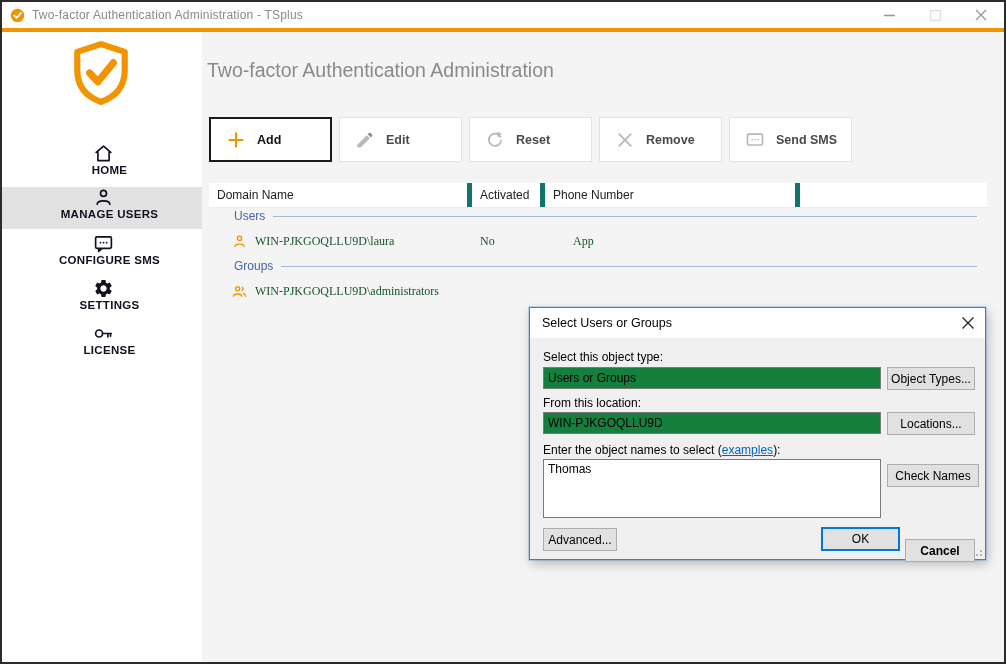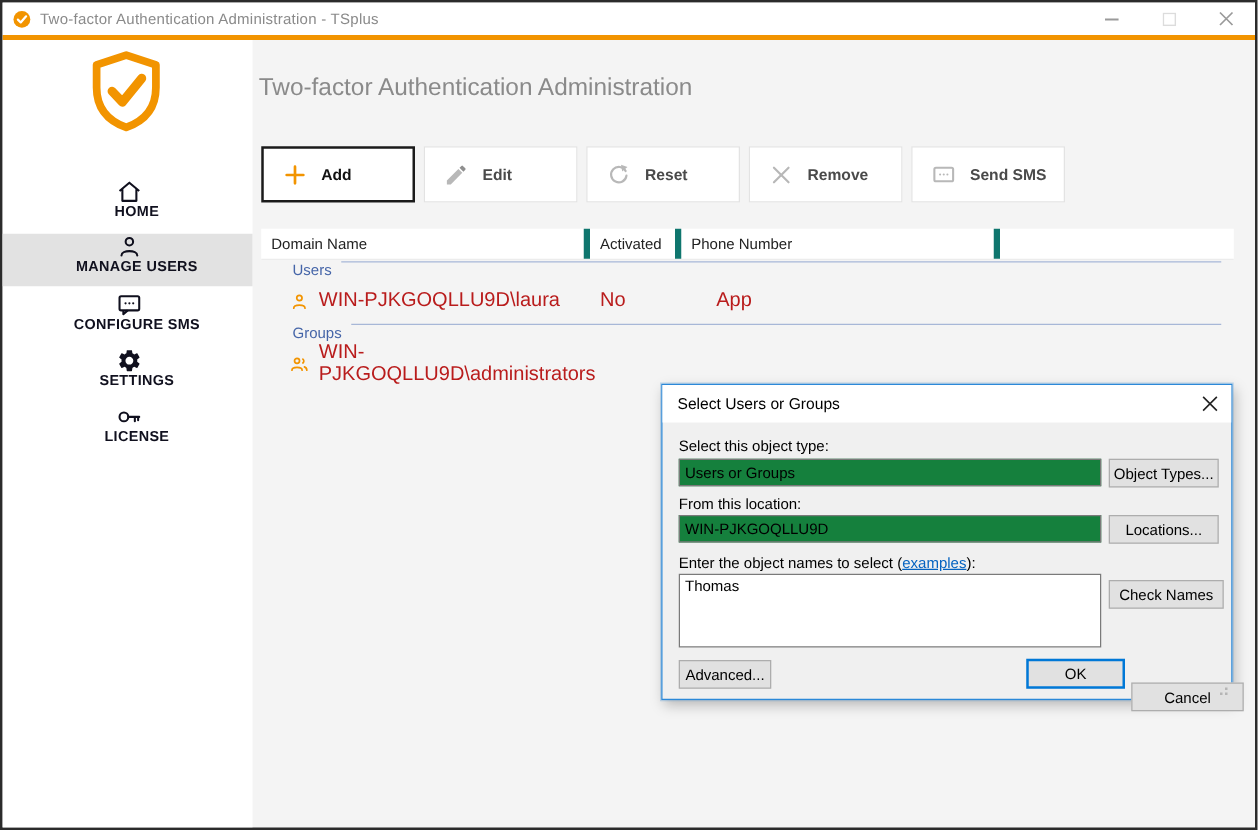--- a/index.html
+++ b/index.html
@@ -48,27 +48,27 @@
   .grid-header {
     position:absolute; left:207px; top:181px; width:778px; height:25px;
     background:#ffffff; display:flex; border-bottom:1px solid #ececec;
   }
   .grid-header .col {
     font-size:12px; color:#222; display:flex; align-items:center; padding-left:8px;
     border-right:5px solid #0f766e; height:100%;
   }
   .c1{width:263px;} .c2{width:73px;} .c3{width:152px;} .c4{width:255px;} .c5{width:35px; border-right:none !important;}
 
-  .group-row { position:absolute; left:232px; display:flex; }
+  .group-row { position:absolute; left:232px; display:flex; align-items:center; }
   .group-label { font-size:12px; color:#4565a8; margin-right:8px; white-space:nowrap; }
   .group-line { height:1px; background:#a7b7d7; }
 
   .data-row { position:absolute; left:230px; display:flex; align-items:center; height:20px; }
   .row-icon { width:15px; height:15px; margin-right:8px; flex:0 0 auto; }
-  .cell { font-size:16px; color:#b91c1c; }
+  .cell { font-size:12px; color:#14532d;font-family:Liberation Serif, serif; }
   .cell.domain { width:225px; }
   .cell.activated { width:73px; }
   .cell.code { width:152px;margin-left:20px; }
 
   
   .dialog {
     position:absolute; left:527px; top:305px; width:457px; height:253px;
     background:#f0f0f0; border:1px solid #2b88d8;
     box-shadow:0 0 0 1px rgba(43,136,216,.25), 2px 4px 10px rgba(0,0,0,.25);
   }
@@ -275,21 +275,21 @@
     <div class="dlg-label" style="top:135px;">
       <span class="u">Enter the object names to select (</span><span class="link">examples</span><span>):</span>
     </div>
     <div class="dlg-textarea">
       <span>Thomas</span>
     </div>
     <div class="dlg-btn" style="left:357px; top:156px; width:92px;">Check Names</div>
 
     <div class="dlg-btn" style="left:13px; top:220px; width:74px;">Advanced...</div>
     <div class="dlg-btn default" style="left:291px; top:219px; width:79px; height:24px;">OK</div>
-    <div class="dlg-btn" style="left:375px; top:238px; width:90px;">Cancel</div>
+    <div class="dlg-btn" style="left:375px; top:231px; width:70px;font-weight:bold;">Cancel</div>
 
     <div class="resize-grip">
       <i style="right:0; bottom:0;"></i>
       <i style="right:4px; bottom:0;"></i>
       <i style="right:0; bottom:4px;"></i>
     </div>
   </div>
 
 </div>
 

